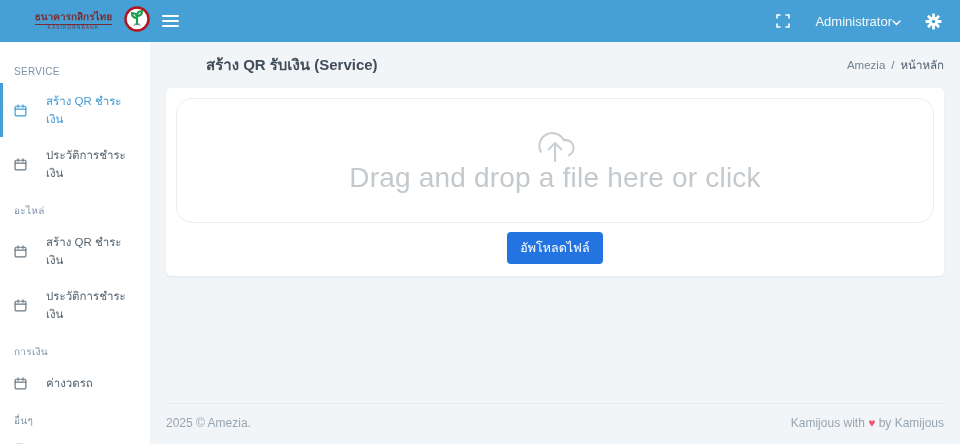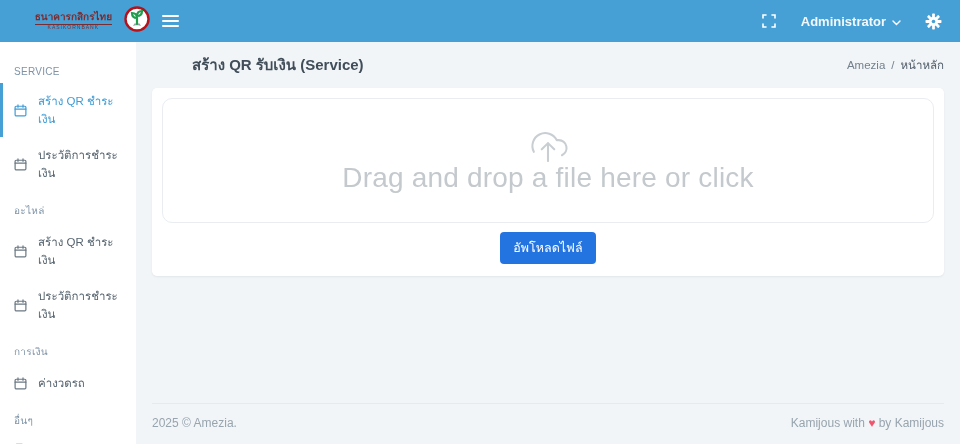--- a/index.html
+++ b/index.html
@@ -10,42 +10,42 @@
   
   .navbar { height:42px; background:#46a0d5; display:flex; align-items:center; color:#fff; }
   .brand { width:150px; display:flex; align-items:center; justify-content:flex-end; gap:12px; }
   .brand-text { text-align:center; color:#7b2c30; line-height:1.05; }
   .brand-line1 { font-size:10px; font-weight:bold; border-bottom:1px solid #7b2c30; padding-bottom:1px; white-space:nowrap; }
   .brand-line2 { font-size:5px; letter-spacing:1px; white-space:nowrap; }
   .hamburger { margin-left:12px; width:17px; cursor:pointer; display:flex; flex-direction:column; gap:3px; }
   .hamburger span { display:block; height:2px; background:#fff; border-radius:1px; }
   .nav-right { margin-left:auto; display:flex; align-items:center; gap:24px; padding-right:18px; }
   .nav-icon-btn { display:flex; align-items:center; cursor:pointer; }
-  .user-menu { display:flex; align-items:center; gap:6px; font-size:13px; color:#f2f8fc; cursor:pointer;font-weight:bold; }
+  .user-menu { display:flex; align-items:center; font-size:13px; color:#f2f8fc; cursor:pointer; }
 
   
   .layout { display:flex; height:402px; }
 
   
-  .sidebar { width:136px; background:#fff; padding-top:12px; flex-shrink:0; }
+  .sidebar { width:150px; background:#fff; padding-top:12px; flex-shrink:0; }
   .side-label { font-size:10px; color:#7e93a7; padding:12px 14px 6px; letter-spacing:.3px; }
-  .side-item { display:flex; align-items:center; gap:11px; padding:9px 14px; font-size:11.5px; color:#56646f; cursor:pointer; }
+  .side-item { display:flex; align-items:center; gap:19px; padding:9px 14px; font-size:11.5px; color:#56646f; cursor:pointer; }
   .side-item .icn { display:flex; align-items:center; color:#6a7883; }
   .side-item.active { border-left:3px solid #46a0d5; padding-left:11px; color:#3f9cd6; }
   .side-item.active .icn { color:#3f9cd6; }
 
   
   .main { flex:1; display:flex; flex-direction:column; padding:0 16px; }
   .page-head { height:46px; display:flex; align-items:center; justify-content:space-between;margin-left:40px; }
   .page-title { font-size:15px; font-weight:bold; color:#414d59; }
   .breadcrumb { font-size:11.5px; color:#74818d; display:flex; gap:6px; align-items:center; }
   .breadcrumb .current { color:#535f6b; }
 
   .card { background:#fff; border-radius:5px; box-shadow:0 1px 2px rgba(50,58,70,.08); padding:10px 10px 12px; }
-  .dropzone { border:1px solid #e9edf1; border-radius:10px; height:125px; display:flex; flex-direction:column; align-items:center; justify-content:center; cursor:pointer; background:#fff; }
+  .dropzone { border:1px solid #e9edf1; border-radius:16px; height:125px; display:flex; flex-direction:column; align-items:center; justify-content:center; cursor:pointer; background:#fff; }
   .dz-icon { color:#c9ced3; margin-bottom:-4px; }
   .dz-text { font-size:28px; color:#c4c9cd; font-weight:400; letter-spacing:.2px; }
   .btn-row { text-align:center; margin-top:9px; }
   .btn-primary { display:inline-block; background:#2374e1; color:#fff; font-size:12.5px; padding:6px 13px; border:none; border-radius:4px; cursor:pointer; font-family:"Liberation Sans", sans-serif; }
 
   .footer { margin-top:auto; border-top:1px solid #e4eaee; display:flex; justify-content:space-between; align-items:center; padding:12px 0 14px; font-size:12px; color:#98a4ae;text-align:center; }
   .heart { color:#f1556c; font-size:12px; }
 </style>
 </head>
 <body>

